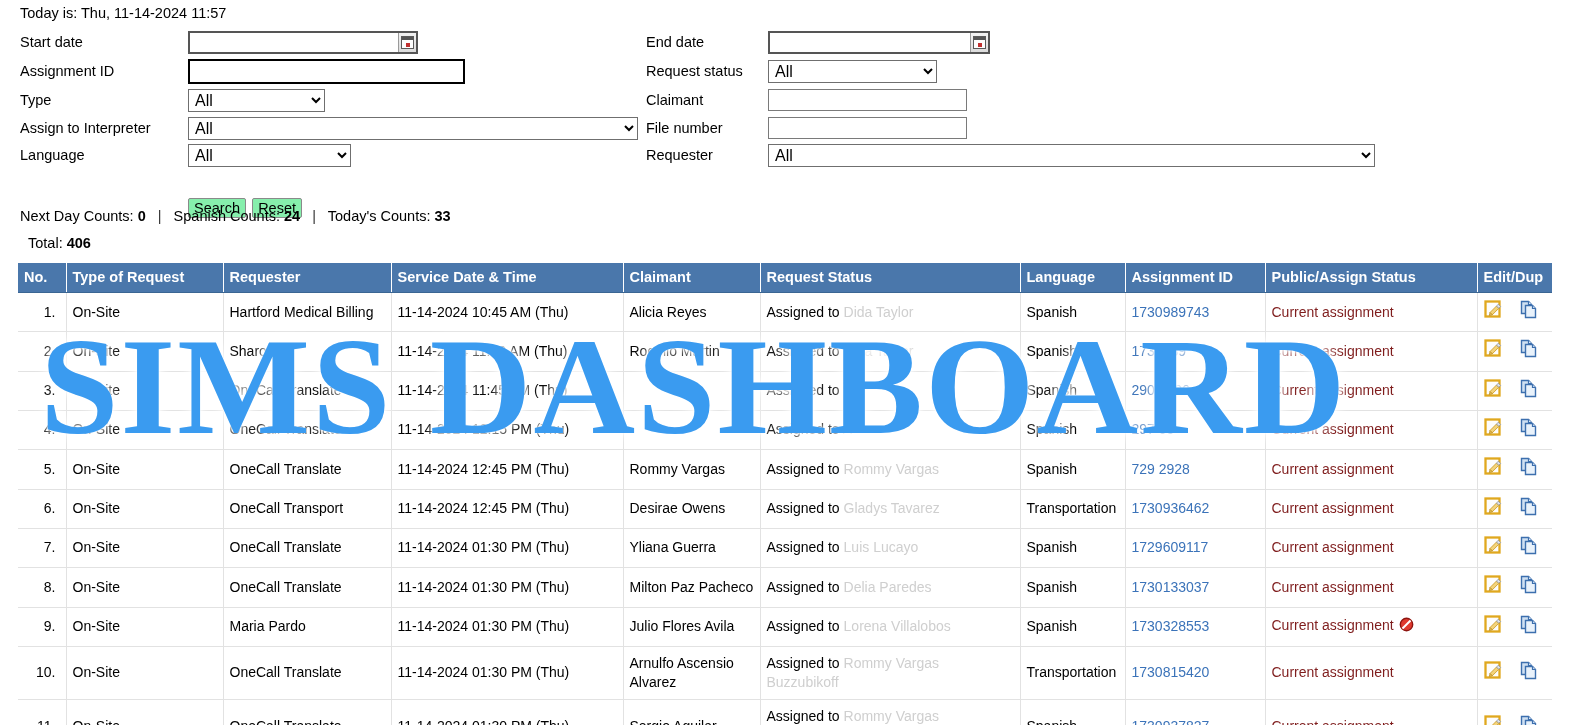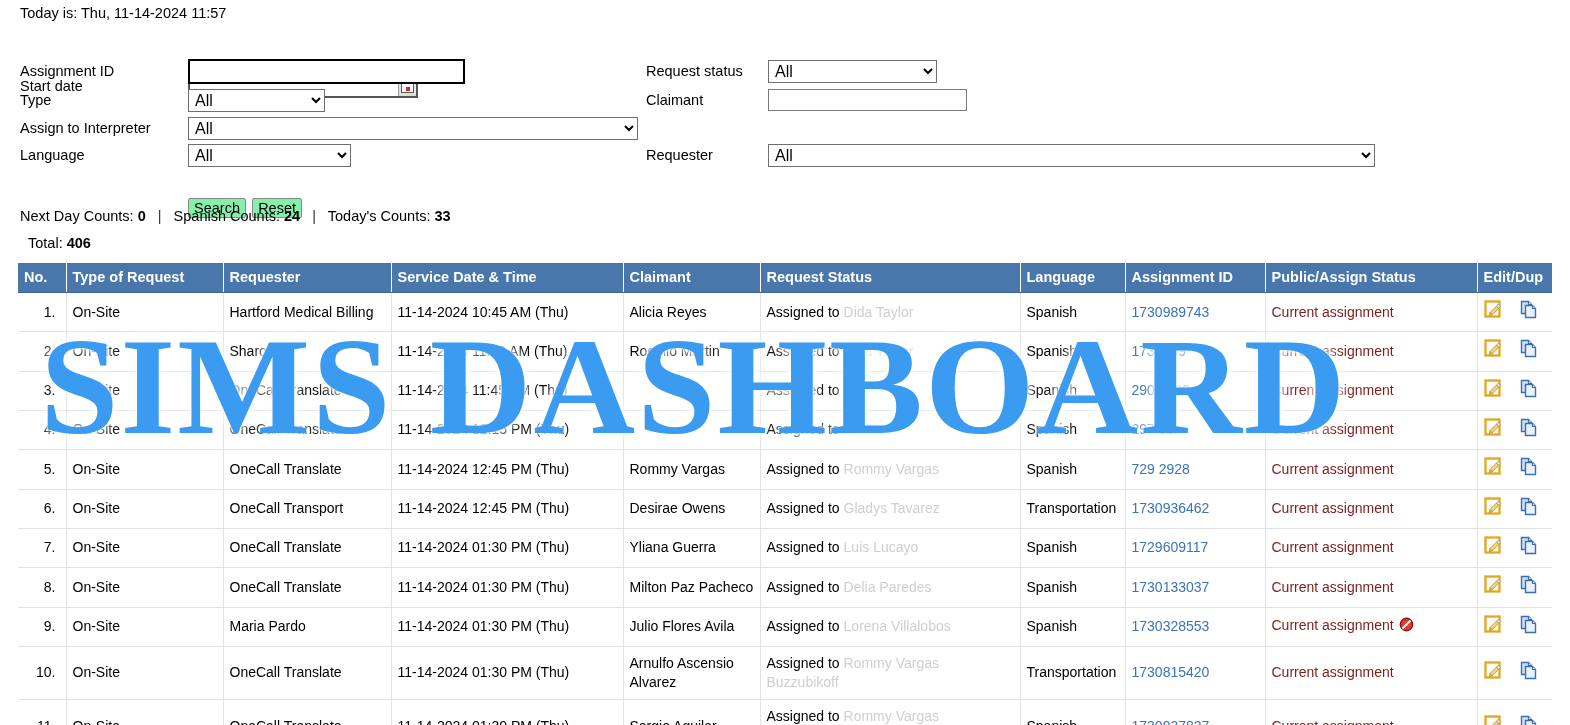--- a/index.html
+++ b/index.html
@@ -253,21 +253,21 @@
     transform: scaleX(1.02);
   }
 </style>
 </head>
 <body>
 
 <div class="today-line">Today is: Thu, 11-14-2024 11:57</div>
 
 <div class="form-area">
 
-  <div class="frow lcol" style="top:0px;margin-top:44px;">
+  <div class="frow lcol" style="top:0px;">
     <span class="flabel" style="display:inline-block;width:168px;">Start date</span>
     <span class="datewrap" style="width:230px;">
       <input class="ti" style="width: 100%;" type="text" value="">
       <span class="calbtn">
           <span class="calglyph"></span>
         </span>
     </span>
   </div>
 
   <div class="frow lcol" style="top:29px;">
@@ -289,33 +289,46 @@
     </select>
   </div>
 
   <div class="frow lcol" style="top:113px;">
     <span class="flabel" style="display:inline-block;width:168px;">Language</span>
     <select class="sel" style="width:163px;">
       <option>All</option>
     </select>
   </div>
 
+  <div class="frow rcol" style="top:0px;">
+    <span class="flabel" style="display:inline-block;width:122px;">End date</span>
+    <span class="datewrap" style="width:222px;">
+      <input class="ti" style="width: 100%;" type="text" value="">
+      <span class="calbtn">
+          <span class="calglyph"></span>
+        </span>
+    </span>
+  </div>
 
   <div class="frow rcol" style="top:29px;">
     <span class="flabel" style="display:inline-block;width:122px;">Request status</span>
     <select class="sel" style="width:169px;">
       <option>All</option>
     </select>
   </div>
 
   <div class="frow rcol" style="top:58px;">
     <span class="flabel" style="display:inline-block;width:122px;">Claimant</span>
     <input class="ti thin-input" style="width: 199px;" type="text" value="">
   </div>
 
+  <div class="frow rcol" style="top:86px;">
+    <span class="flabel" style="display:inline-block;width:122px;">File number</span>
+    <input class="ti thin-input" style="width: 199px;" type="text" value="">
+  </div>
 
   <div class="frow rcol" style="top:113px;">
     <span class="flabel" style="display:inline-block;width:122px;">Requester</span>
     <select class="sel" style="width:607px;">
       <option>All</option>
     </select>
   </div>
 
   <div class="btnrow">
     <button class="stdbtn">Search</button>

